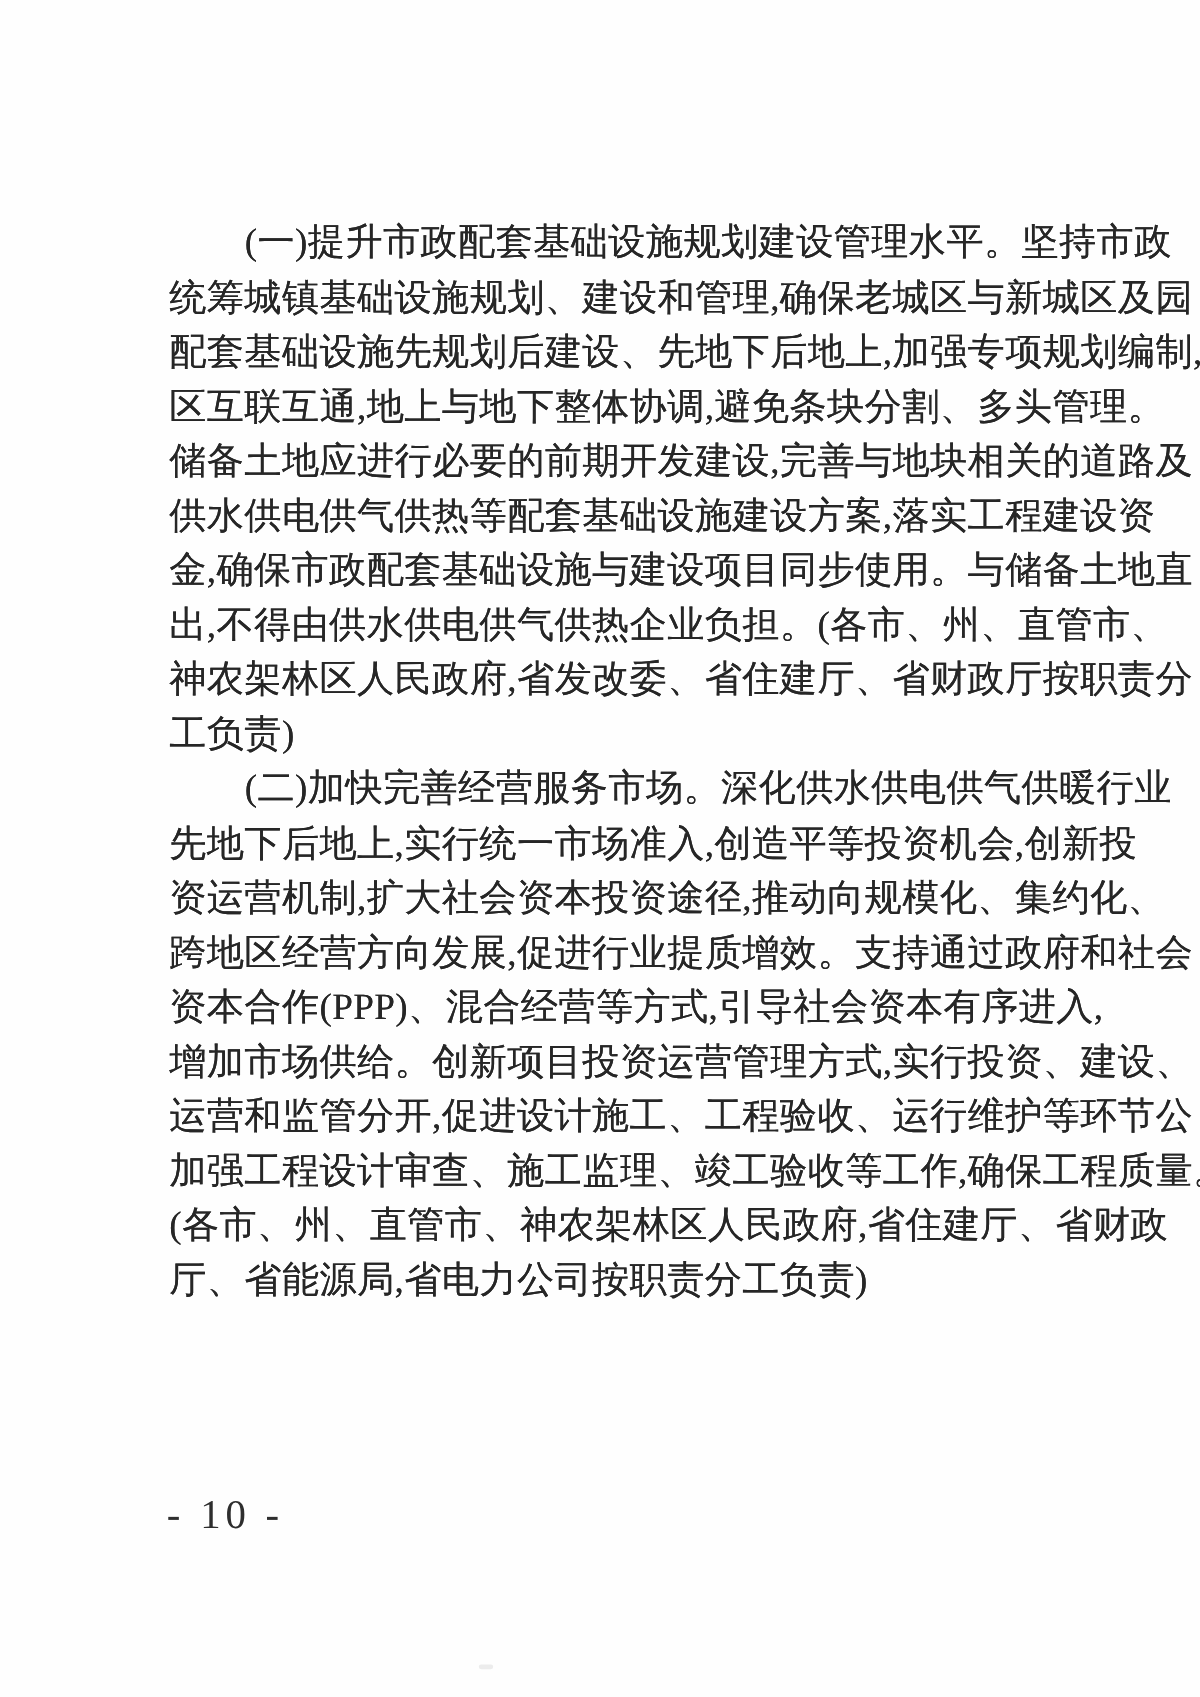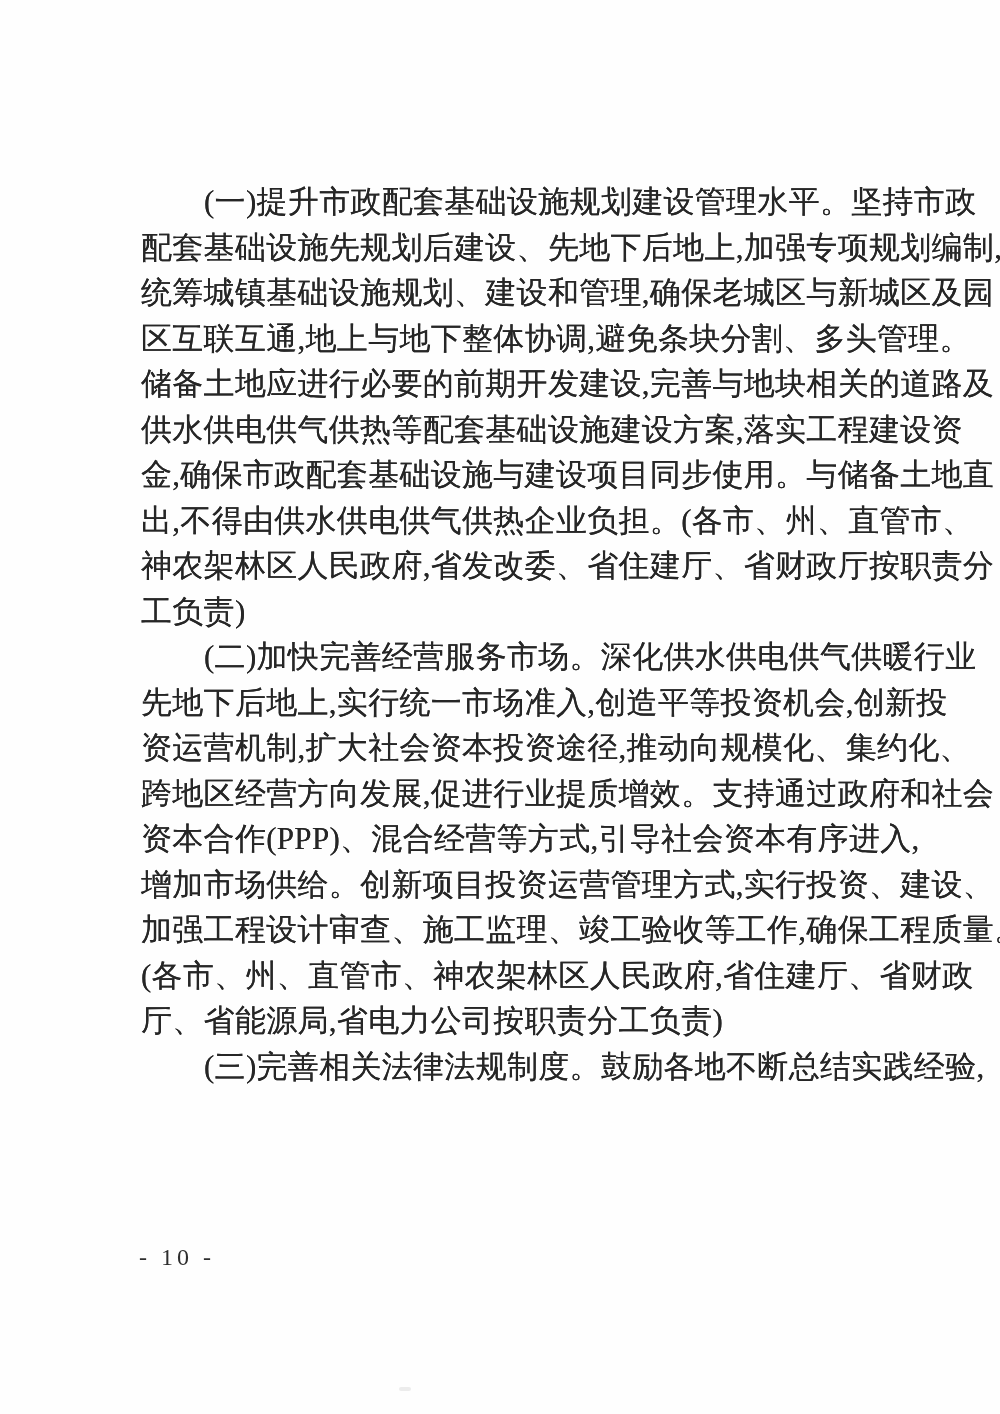--- a/index.html
+++ b/index.html
@@ -37,21 +37,21 @@
     text-shadow: 0 0 0.4px #3a3a3a;
   }
   .indent {
     text-indent: 63px;
     text-align: right;
   }
   .page-number {
     position: absolute;
     left: 139px;
     top: 1244px;
-    font-size: 24px;
+    font-size: 34px;
     color: #2e2e2e;
     letter-spacing: 4px;
     font-family: "Liberation Serif", serif;
   }
   .scan-artifact {
     position: absolute;
     left: 399px;
     top: 1387px;
     width: 12px;
     height: 4px;
@@ -61,46 +61,44 @@
 </style>
 </head>
 <body>
 
 <div class="page">
 
   <div class="content">
 
     <div class="paragraph">
       <div class="line indent">(一)提升市政配套基础设施规划建设管理水平。坚持市政</div>
+      <div class="line">统筹城镇基础设施规划、建设和管理,确保老城区与新城区及园</div>
       <div class="line">配套基础设施先规划后建设、先地下后地上,加强专项规划编制,</div>
-      <div class="line">统筹城镇基础设施规划、建设和管理,确保老城区与新城区及园</div>
       <div class="line">区互联互通,地上与地下整体协调,避免条块分割、多头管理。</div>
       <div class="line">储备土地应进行必要的前期开发建设,完善与地块相关的道路及</div>
       <div class="line">供水供电供气供热等配套基础设施建设方案,落实工程建设资</div>
       <div class="line">金,确保市政配套基础设施与建设项目同步使用。与储备土地直</div>
       <div class="line">出,不得由供水供电供气供热企业负担。(各市、州、直管市、</div>
       <div class="line">神农架林区人民政府,省发改委、省住建厅、省财政厅按职责分</div>
       <div class="line">工负责)</div>
     </div>
 
     <div class="paragraph">
       <div class="line indent">(二)加快完善经营服务市场。深化供水供电供气供暖行业</div>
       <div class="line">先地下后地上,实行统一市场准入,创造平等投资机会,创新投</div>
       <div class="line">资运营机制,扩大社会资本投资途径,推动向规模化、集约化、</div>
       <div class="line">跨地区经营方向发展,促进行业提质增效。支持通过政府和社会</div>
       <div class="line">资本合作(PPP)、混合经营等方式,引导社会资本有序进入,</div>
       <div class="line">增加市场供给。创新项目投资运营管理方式,实行投资、建设、</div>
+      <div class="line">运营和监管分开,促进设计施工、工程验收、运行维护等环节公</div>
       <div class="line">加强工程设计审查、施工监理、竣工验收等工作,确保工程质量。</div>
       <div class="line">(各市、州、直管市、神农架林区人民政府,省住建厅、省财政</div>
       <div class="line">厅、省能源局,省电力公司按职责分工负责)</div>
     </div>
 
-    <div class="paragraph">
-      <div class="line indent">(三)完善相关法律法规制度。鼓励各地不断总结实践经验,</div>
-    </div>
 
   </div>
 
   <div class="page-number">- 10 -</div>
 
   <div class="scan-artifact"></div>
 
 </div>
 
 </body></html>

